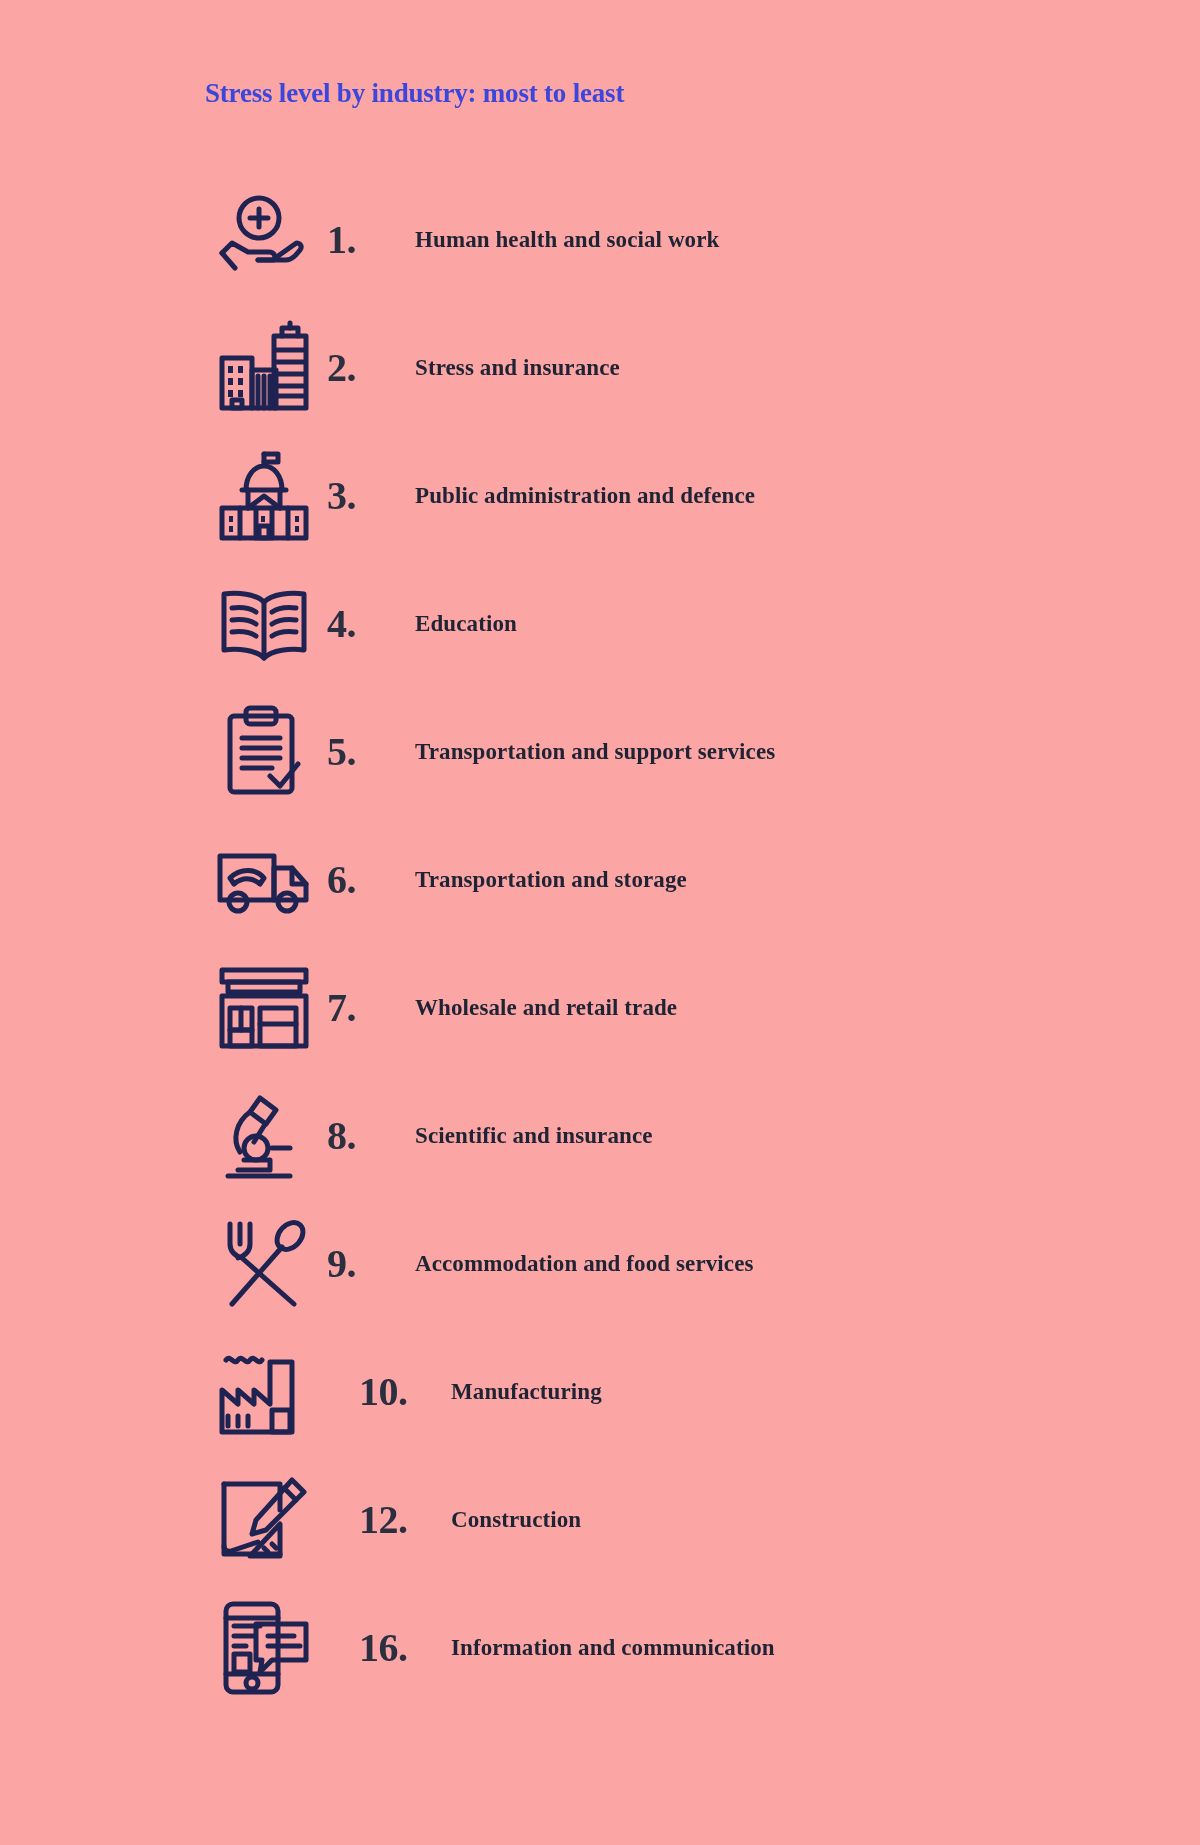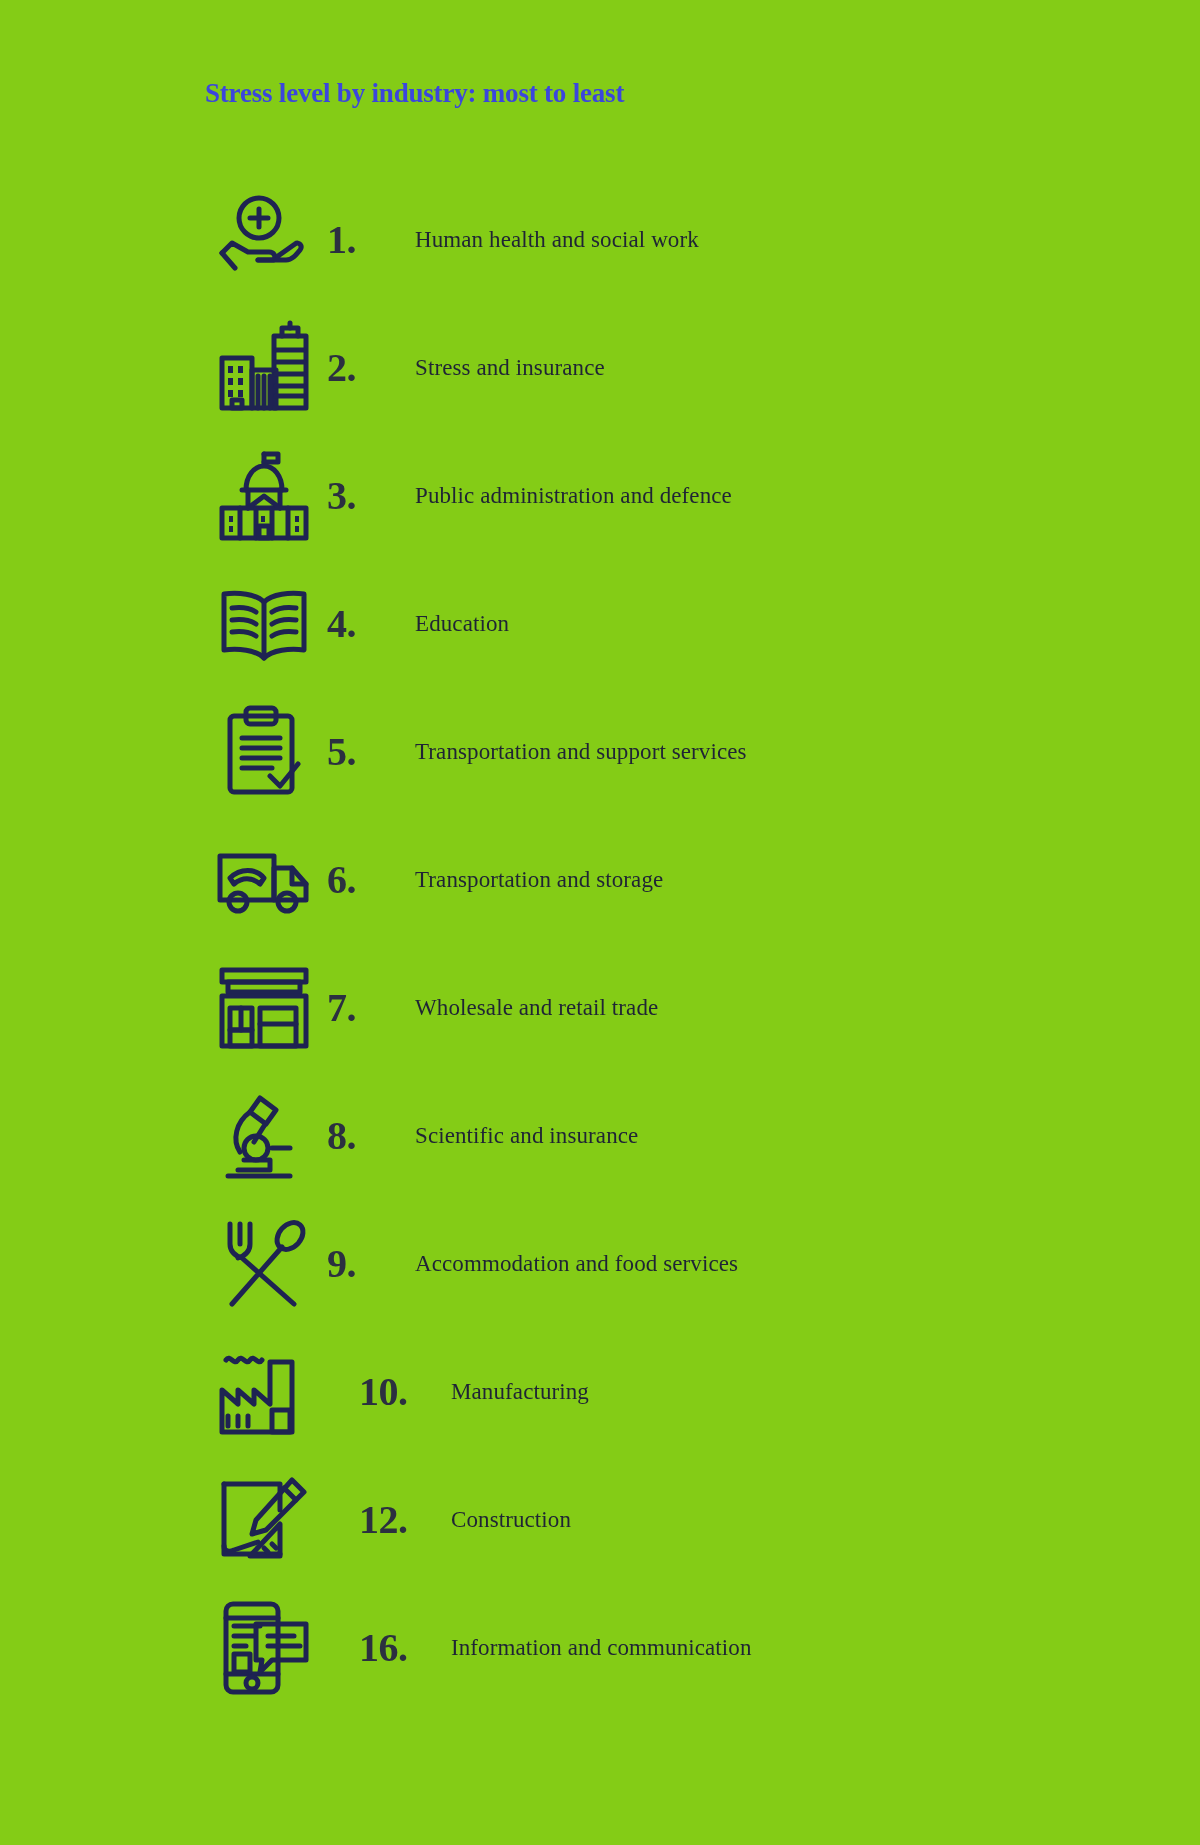--- a/index.html
+++ b/index.html
@@ -12,21 +12,21 @@
     height: 1845px;
     background: #f0efef;
     font-family: "Liberation Serif", "DejaVu Serif", serif;
     overflow: hidden;
   }
 
   .page {
     position: relative;
     width: 1200px;
     height: 1845px;
-    background: #84cc16;
+    background: #fca5a5;
     box-sizing: border-box;
   }
 
   .title {
     position: absolute;
     left: 205px;
     top: 78px;
     font-family: "Liberation Serif", "DejaVu Serif", serif;
     font-weight: bold;
     font-size: 27px;
@@ -79,21 +79,21 @@
     letter-spacing: -0.5px;
   }
 
   .rank.wide {
     padding-left: 0px;
     margin-left: 36px;
   }
 
   .label {
     font-family: "Liberation Serif", "DejaVu Serif", serif;
-    font-weight: normal;
+    font-weight: bold;
     font-size: 23px;
     color: #1f2435;
     letter-spacing: 0.1px;
     white-space: nowrap;
   }
 
   
   .ico {
     fill: none;
     stroke: #1e2352;

